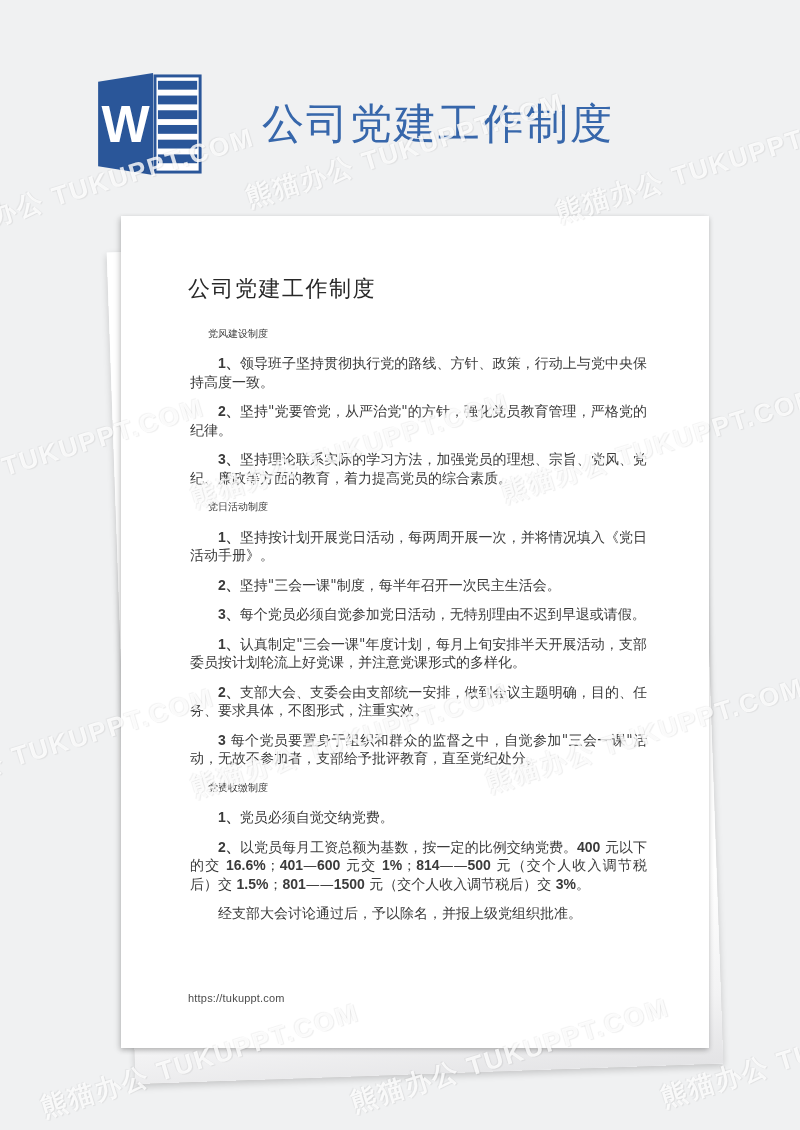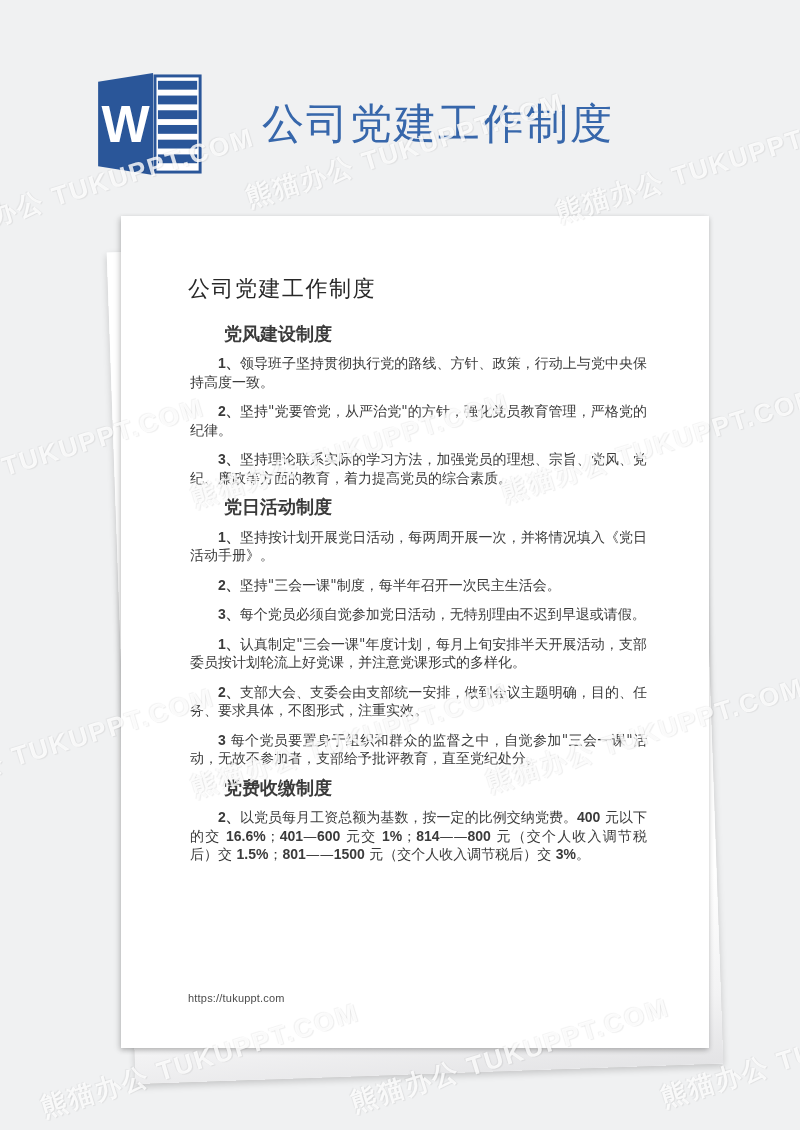--- a/index.html
+++ b/index.html
@@ -28,21 +28,21 @@
   .main-page{
     position:absolute;left:121px;top:216px;width:588px;height:832px;z-index:2;
     background:#ffffff;
     box-shadow:0 2px 5px rgba(0,0,0,0.22), -3px 2px 6px rgba(0,0,0,0.08);
   }
   .doc{
     position:absolute;left:67px;right:60px;top:64px;
     color:#3b3b3b;font-size:14px;line-height:18.5px;text-align:justify;
   }
   .doc-title{font-size:22px;font-weight:500;color:#282828;margin:0 0 26px 0;letter-spacing:1.5px;}
-  .sec-heading{text-indent:2em;margin:11px 0;font-size:18px;font-weight:700;}
+  .sec-heading{text-indent:2em;margin:11px 0;font-size:10px;font-weight:400;}
   .para{text-indent:2em;margin:11px 2px;}
   .num{font-family:"Liberation Sans",sans-serif;font-weight:bold;}
   .para b{font-family:"Liberation Sans",sans-serif;font-weight:bold;}
   .doc-footer{
     position:absolute;left:67px;top:776px;
     font-family:"Liberation Sans",sans-serif;font-size:11px;color:#4c4c4c;letter-spacing:.2px;
   }
 
   
   .watermark-layer{position:absolute;inset:0;z-index:30;pointer-events:none;overflow:hidden;}
@@ -93,21 +93,23 @@
       <p class="sec-heading">党日活动制度</p>
       <p class="para"><span class="num">1、</span><span>坚持按计划开展党日活动，每两周开展一次，并将情况填入《党日活动手册》。</span></p>
       <p class="para"><span class="num">2、</span><span>坚持"三会一课"制度，每半年召开一次民主生活会。</span></p>
       <p class="para"><span class="num">3、</span><span>每个党员必须自觉参加党日活动，无特别理由不迟到早退或请假。</span></p>
 
       <p class="para"><span class="num">1、</span><span>认真制定"三会一课"年度计划，每月上旬安排半天开展活动，支部委员按计划轮流上好党课，并注意党课形式的多样化。</span></p>
       <p class="para"><span class="num">2、</span><span>支部大会、支委会由支部统一安排，做到会议主题明确，目的、任务、要求具体，不图形式，注重实效。</span></p>
       <p class="para"><span class="num">3</span> <span>每个党员要置身于组织和群众的监督之中，自觉参加"三会一课"活动，无故不参加者，支部给予批评教育，直至党纪处分。</span></p>
 
       <p class="sec-heading">党费收缴制度</p>
-      <p class="para"><span class="num">2、</span><span>以党员每月工资总额为基数，按一定的比例交纳党费。<b>400</b> 元以下的交 <b>16.6%</b>；<b>401</b>—<b>600</b> 元交 <b>1%</b>；<b>814</b>——<b>800</b> 元（交个人收入调节税后）交 <b>1.5%</b>；<b>801</b>——<b>1500</b> 元（交个人收入调节税后）交 <b>3%</b>。</span></p>
+      <p class="para"><span class="num">1、</span><span>党员必须自觉交纳党费。</span></p>
+      <p class="para"><span class="num">2、</span><span>以党员每月工资总额为基数，按一定的比例交纳党费。<b>400</b> 元以下的交 <b>16.6%</b>；<b>401</b>—<b>600</b> 元交 <b>1%</b>；<b>814</b>——<b>500</b> 元（交个人收入调节税后）交 <b>1.5%</b>；<b>801</b>——<b>1500</b> 元（交个人收入调节税后）交 <b>3%</b>。</span></p>
+      <p class="para"><span>经支部大会讨论通过后，予以除名，并报上级党组织批准。</span></p>
     </div>
 
     <div class="doc-footer">https://tukuppt.com</div>
   </div>
 
   <div class="watermark-layer" id="wm-layer">
       <div class="wm" style="left: 95px; top: 185px;">熊猫办公 TUKUPPT.COM</div>
       <div class="wm" style="left: 405px; top: 150px;">熊猫办公 TUKUPPT.COM</div>
       <div class="wm" style="left: 715px; top: 165px;">熊猫办公 TUKUPPT.COM</div>
       <div class="wm" style="left: 45px; top: 455px;">熊猫办公 TUKUPPT.COM</div>

